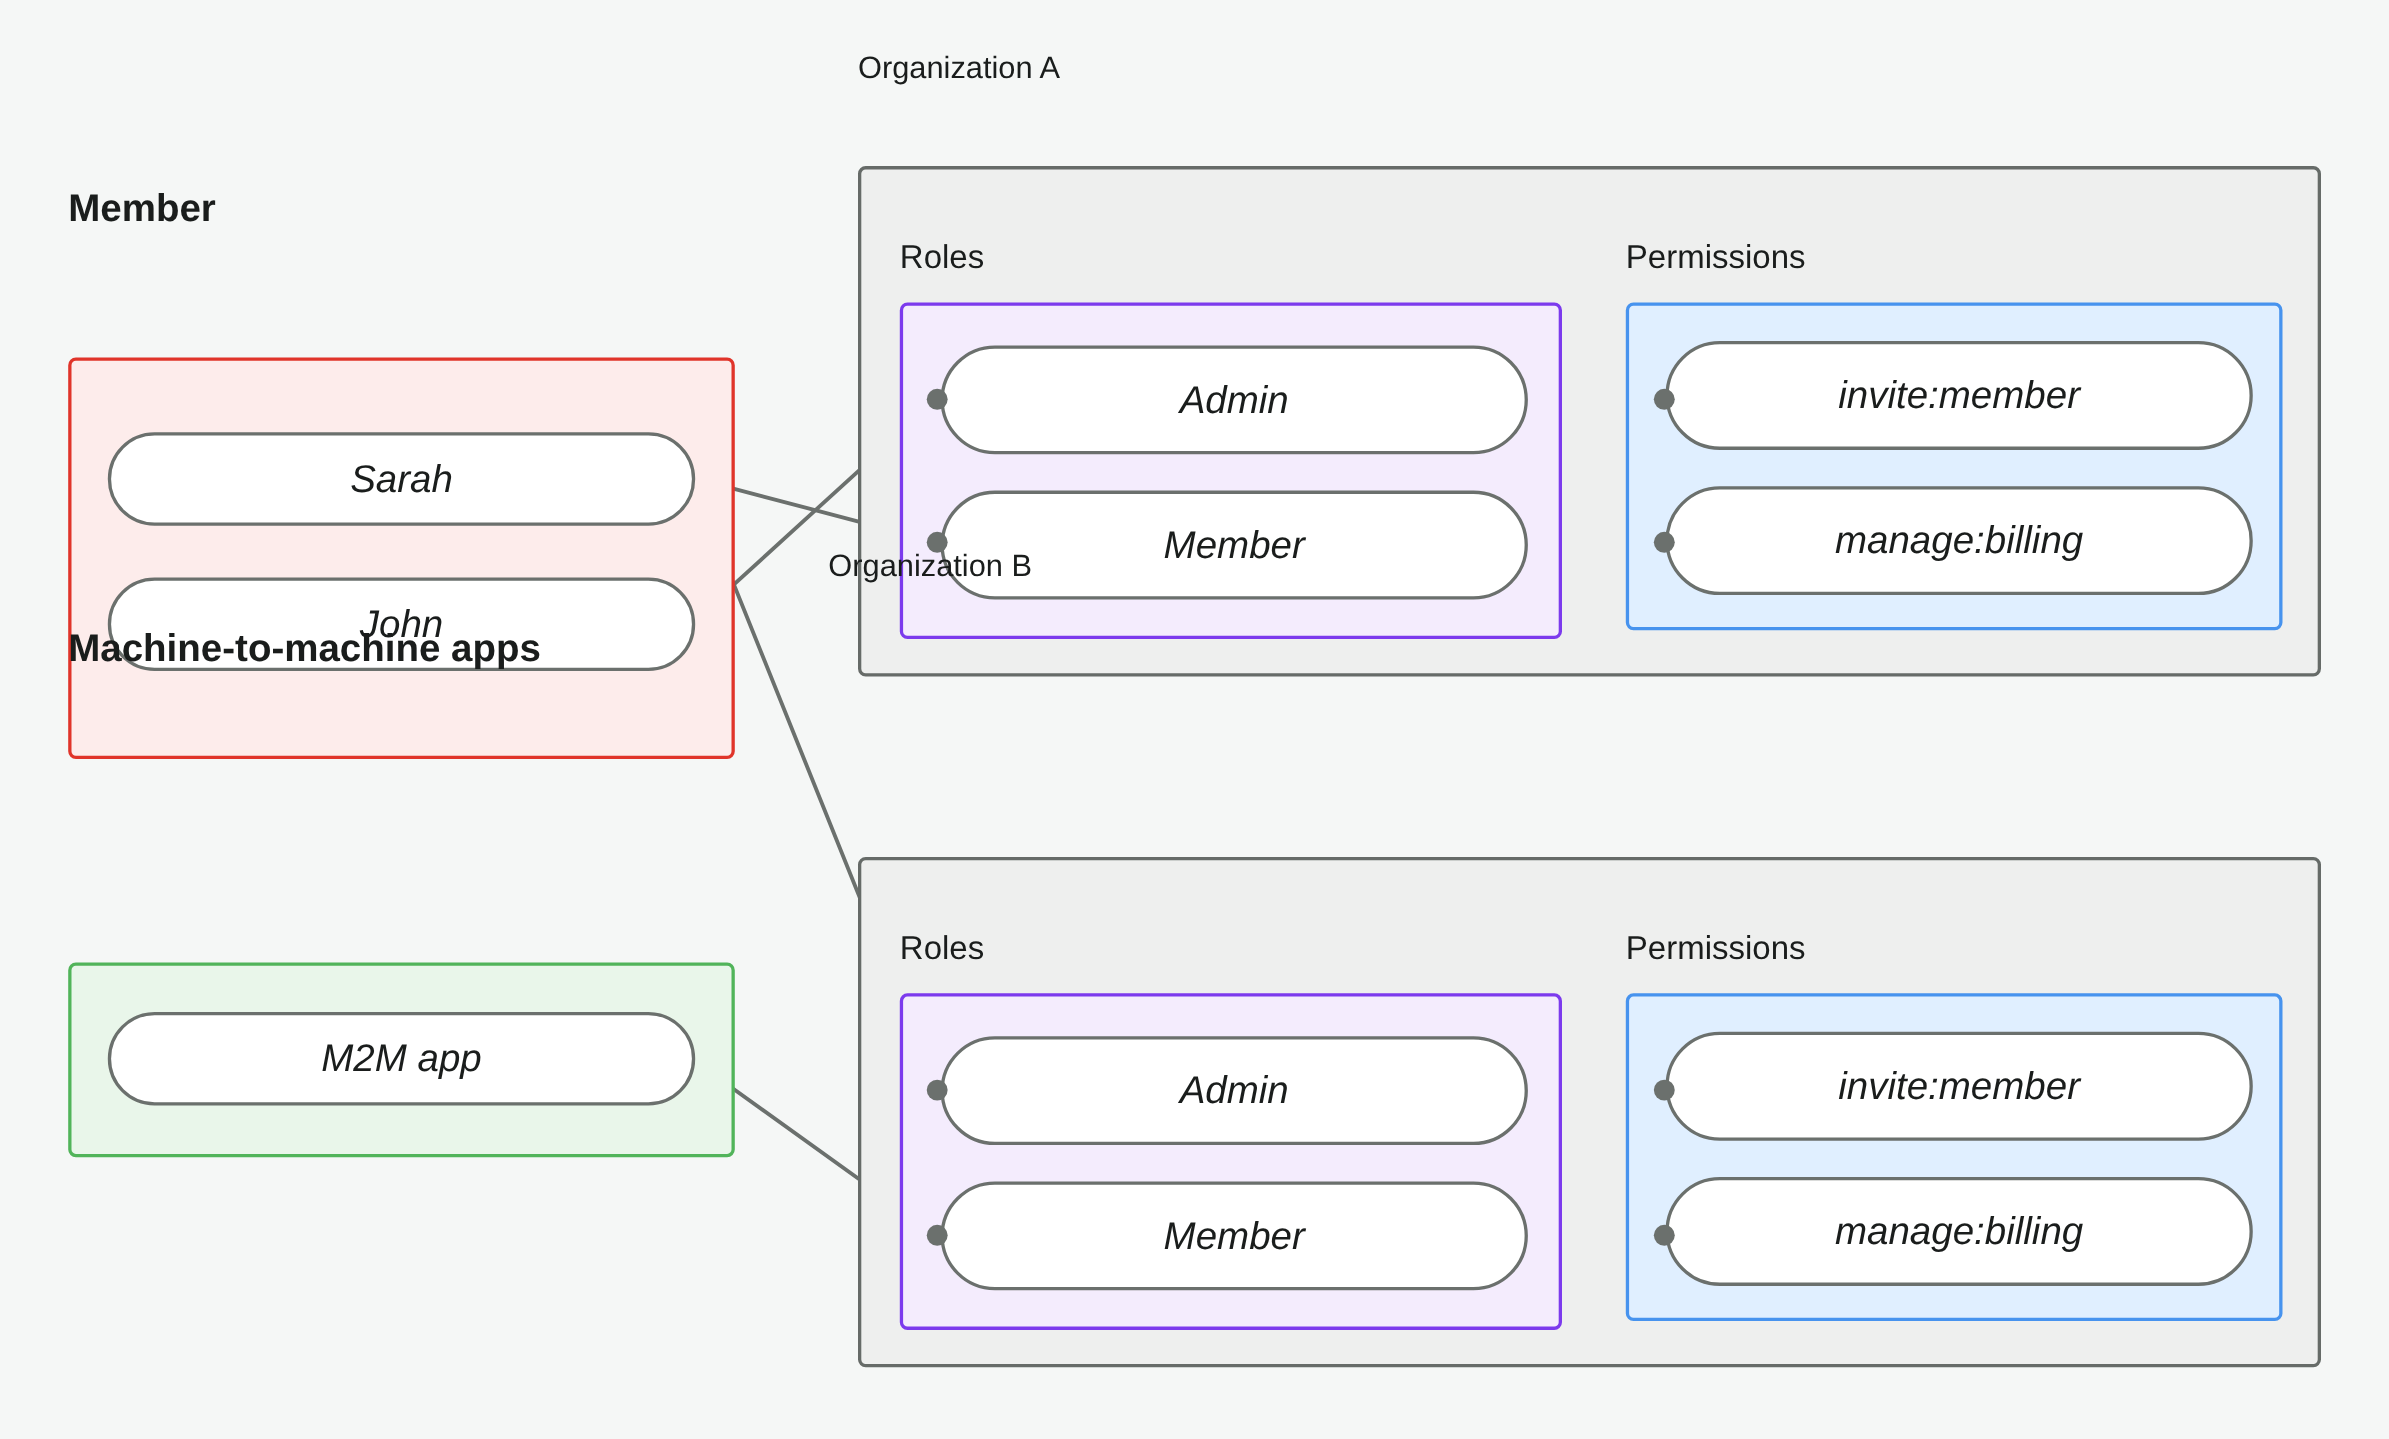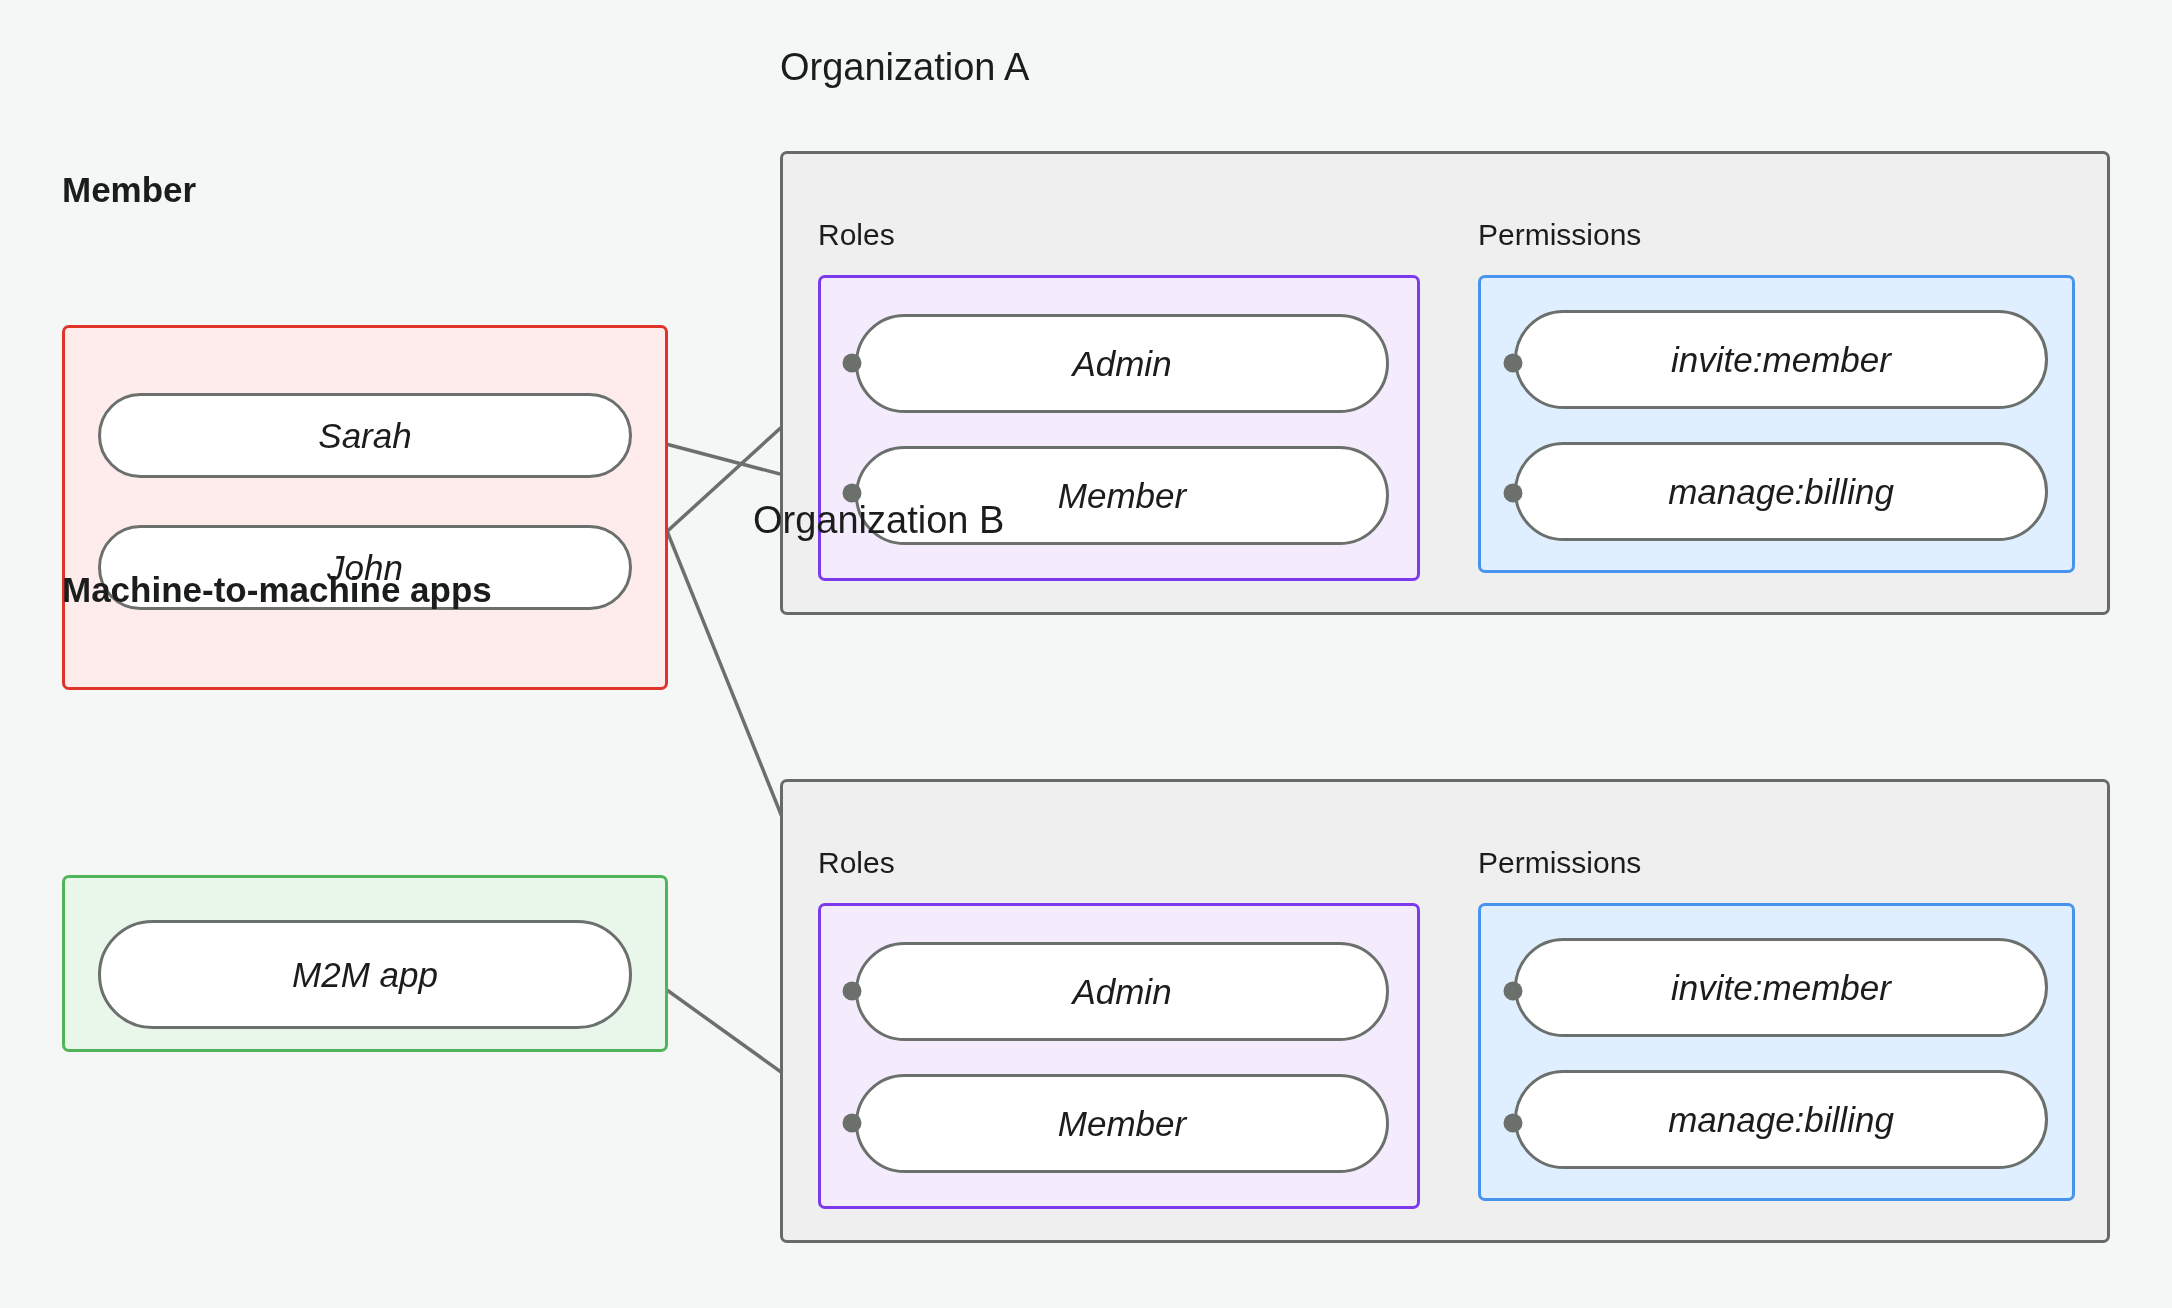--- a/index.html
+++ b/index.html
@@ -15,21 +15,21 @@
   .edges{position:absolute;left:0;top:0;width:2172px;height:1308px;pointer-events:none;}
 
   
   .caption{
     position:absolute;
     color:#1a1d1c;
     white-space:nowrap;
     line-height:1;
   }
   .caption.bold{font-weight:700;font-size:35px;}
-  .caption.reg{font-weight:400;font-size:38px;}
+  .caption.reg{font-weight:400;font-size:28px;}
   .caption.sub{font-weight:400;font-size:30px;margin-top:40px;}
 
   
   .group{
     position:absolute;
     box-sizing:border-box;
     border-radius:7px;
   }
   .group.users{background:#fdeceb;border:3px solid #e0342a;}
   .group.m2m{background:#e9f6ea;border:3px solid #51b45a;}
@@ -91,21 +91,21 @@
   <div class="caption bold" style="left:62px;top:172px;">Member</div>
 
   <div class="group users" style="left:62px;top:325px;width:606px;height:365px;">
     <div class="pill" style="left:33px;top:65px;width:534px;height:85px;">Sarah</div>
     <div class="pill" style="left:33px;top:197px;width:534px;height:85px;">John</div>
   </div>
 
   <div class="caption bold" style="left:62px;top:572px;">Machine-to-machine apps</div>
 
   <div class="group m2m" style="left:62px;top:875px;width:606px;height:177px;">
-    <div class="pill" style="left:33px;top:42px;width:534px;height:109px;">M2M app</div>
+    <div class="pill" style="left:33px;top:42px;width:534px;height:85px;">M2M app</div>
   </div>
 
   <div class="caption reg" style="left:780px;top:48px;">Organization A</div>
 
   <div class="group org" style="left:780px;top:151px;width:1330px;height:464px;">
 
     <div class="caption sub" style="left:35px;top:26px;">Roles</div>
 
     <div class="group roles" style="left:35px;top:121px;width:602px;height:306px;">
       <div class="pill" style="left:34px;top:36px;width:534px;height:99px;">Admin</div>

